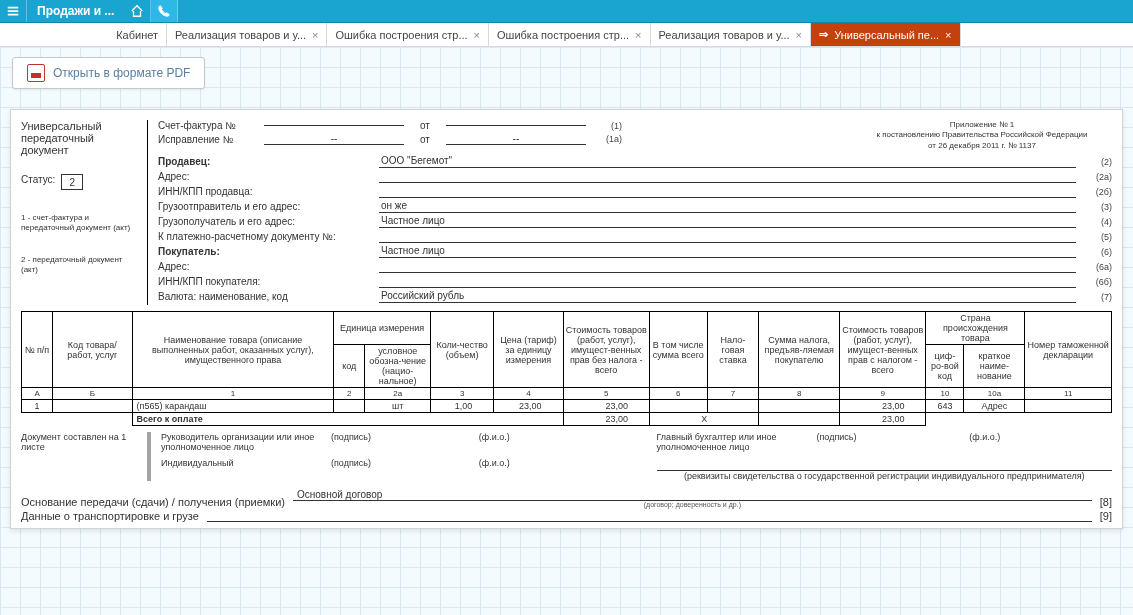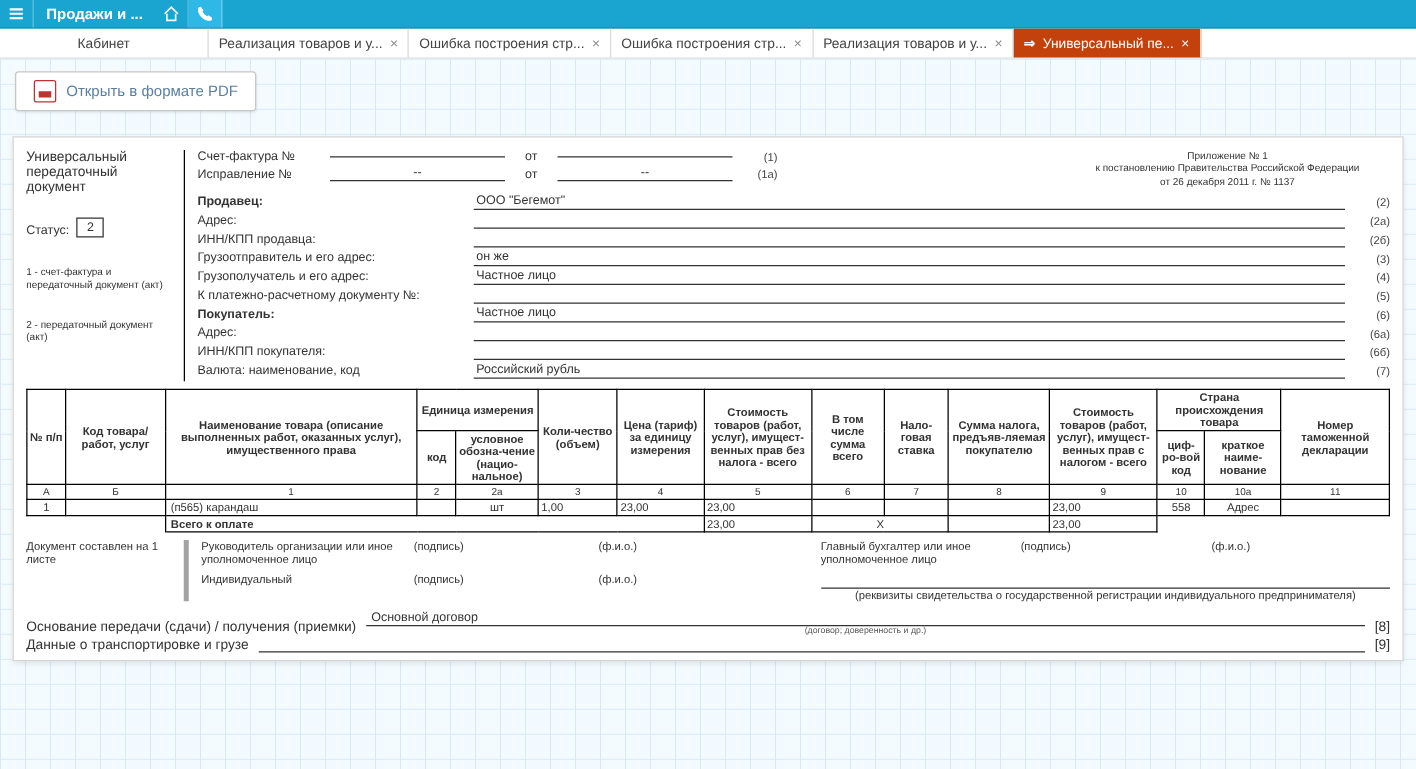--- a/index.html
+++ b/index.html
@@ -21,38 +21,38 @@
 
 .pdfbtn{display:inline-flex;align-items:center;gap:8px;background:#fff;border:1px solid #c7c7c7;border-radius:3px;padding:6px 14px;margin-left:12px;color:#5b7fa0;font-size:12px;cursor:pointer;box-shadow:0 1px 2px rgba(0,0,0,.08)}
 .pdfbtn .ico{width:16px;height:16px;display:inline-block;border:1px solid #b33;border-radius:2px;position:relative}
 .pdfbtn .ico::before{content:"";position:absolute;left:3px;right:3px;top:8px;height:5px;background:#b33}
 
 .doc{background:#fff;border:1px solid #d3d3d3;margin:20px 10px 0 10px;padding:10px 10px 6px 10px;box-shadow:0 2px 5px rgba(0,0,0,.1)}
 
 .hdr{display:flex;align-items:flex-start}
 .hdr-left{width:120px;font-size:10px;padding-right:6px}
 .hdr-left .title{font-size:11px}
-.status-row{display:flex;align-items:flex-end;gap:6px;margin-top:18px;font-size:10px}
+.status-row{display:flex;align-items:flex-start;gap:6px;margin-top:18px;font-size:10px}
 .status-box{border:1px solid #333;width:20px;height:14px;display:flex;align-items:center;justify-content:center;font-size:10px}
 .hdr-left .note{margin-top:23px;font-size:8px;line-height:1.2}
 .hdr-mid{flex:1;padding-left:10px;border-left:1px solid #000;font-size:10px}
 .fld{display:flex;align-items:center;gap:6px;margin-bottom:2px}
 .fld .lab{width:215px;white-space:nowrap}
 .fld .val{flex:1;border-bottom:1px solid #333;min-height:12px;padding:0 2px}
 .fld .num{width:30px;text-align:right;font-size:9px;color:#444}
 .two-line .v1{width:140px;border-bottom:1px solid #333;text-align:center}
 .two-line .from{padding:0 10px}
 .two-line .v2{width:140px;border-bottom:1px solid #333;text-align:center}
 .hdr-right{width:260px;font-size:8px;text-align:center;line-height:1.3}
 
 table.main{border-collapse:collapse;width:100%;margin-top:6px;font-size:9px}
 table.main th,table.main td{border:1px solid #000;padding:1px 2px;text-align:center;vertical-align:middle}
-table.main th{font-weight:bold}
+table.main th{font-weight:normal}
 table.main .al{text-align:left;padding-left:4px}
-table.main .ar{text-align:left;padding-right:21px}
+table.main .ar{text-align:right;padding-right:21px}
 table.main tr.codes td{font-size:8px}
 .bold{font-weight:bold}
 
 .footer{display:flex;font-size:9px;margin-top:6px}
 .f-left{width:120px;padding-right:6px}
 .f-mid{flex:1;border-left:4px solid #a3a3a3;padding-left:10px}
 .sig-row2{display:flex;gap:40px}
 .sig-half{flex:1}
 .sig-grid{display:flex;gap:10px}
 .sig-grid > div{flex:1}
@@ -77,21 +77,21 @@
       </svg>
     </div>
   <div class="tb-btn" style="background:#2eb8e6">
       <svg viewBox="0 0 16 16">
         <path d="M4 2c-1 0-2 1-2 2 0 5 5 10 10 10 1 0 2-1 2-2l-3-2-1 1c-2-1-4-3-5-5l1-1-2-3z" fill="#fff"></path>
       </svg>
     </div>
 </div>
 
 <div class="tabbar">
-  <div class="tab" style="width:150px;justify-content:center">
+  <div class="tab" style="width:150px;justify-content:flex-end">
       <span>Кабинет</span>
     </div>
   <div class="tab">
       <span>Реализация товаров и у...</span>
       <span class="x">×</span>
     </div>
   <div class="tab">
       <span>Ошибка построения стр...</span>
       <span class="x">×</span>
     </div>
@@ -258,21 +258,21 @@
             <td class="al">(п565) карандаш</td>
             <td></td>
             <td>шт</td>
             <td class="ar">1,00</td>
             <td class="ar">23,00</td>
             <td class="ar">23,00</td>
             <td></td>
             <td></td>
             <td></td>
             <td class="ar">23,00</td>
-            <td>558</td>
+            <td>643</td>
             <td>Адрес</td>
             <td></td>
           </tr>
         </tbody>
       <tbody>
         <tr>
           <td colspan="2" style="border-left:none;border-bottom:none"></td>
           <td colspan="5" class="al bold">Всего к оплате</td>
           <td class="ar">23,00</td>
           <td colspan="2">Х</td>

